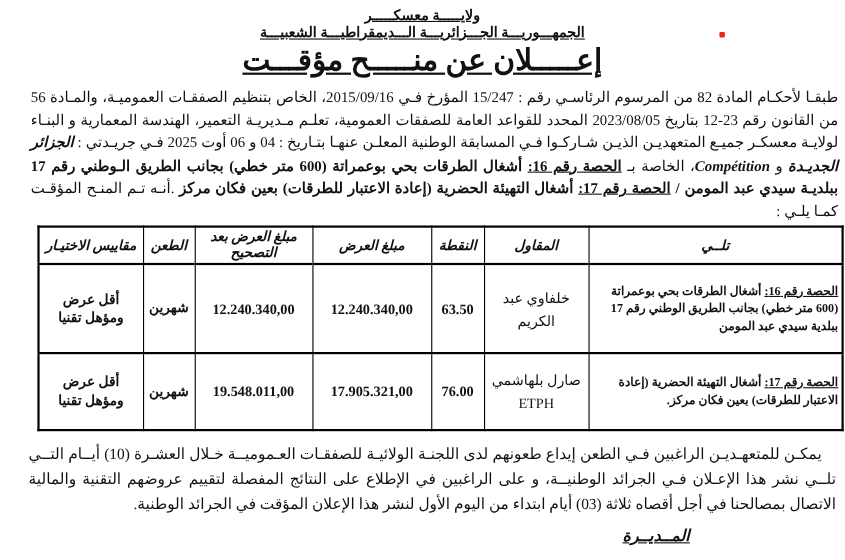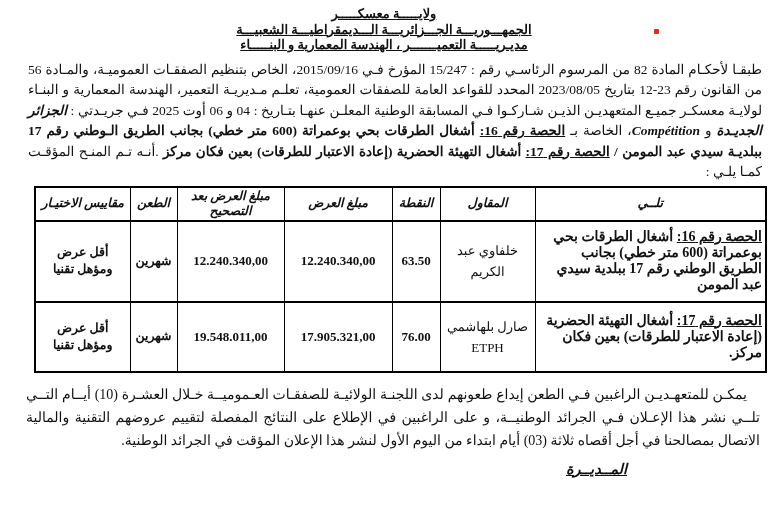--- a/index.html
+++ b/index.html
@@ -66,21 +66,21 @@
     font-size:12.5px;
     line-height:15px;
     text-align:center;
     height:34px;
     border-bottom:2px solid #000;
   }
   table.award tbody tr { border-top:2px solid #000; }
   td.lot {
     text-align:right;
     font-weight:bold;
-    font-size:14px;
+    font-size:11px;
     line-height:16px;
     vertical-align:top;
     padding:3px 6px 2px 4px;
   }
   td.contractor {
     text-align:center;
     font-weight:normal;
     font-size:13px;
     line-height:21px;
   }
@@ -125,21 +125,21 @@
 </head>
 <body>
 
 <div class="page">
 
   <div class="red-dot" style="background: rgb(238, 34, 34);"></div>
 
   <div class="doc-header">
     <div class="hline">ولايـــــة معسكـــــر</div>
     <div class="hline">الجمهـــوريـــة الجـــزائريـــة الـــديمقراطيـــة الشعبيـــة</div>
-    <div class="hline">مديـريـــــة التعميـــــــر ، الهندسة المعمارية و البنـــــاء</div>
+    <div class="doc-title">إعـــــلان عن منـــــح مؤقـــت</div>
   </div>
 
   <p class="intro"><span>طبقـا لأحكـام المادة 82 من المرسوم الرئاسـي رقم : 15/247 المؤرخ فـي 2015/09/16، الخاص بتنظيم الصفقـات العموميـة، والمـادة 56 من القانون رقم 23-12 بتاريخ 2023/08/05 المحدد للقواعد العامة للصفقات العمومية،  تعلـم مـديريـة التعمير، الهندسة المعمارية و البنـاء لولايـة معسكـر جميـع المتعهديـن الذيـن شـاركـوا فـي المسابقة الوطنية المعلـن عنهـا بتـاريخ :  04 و 06 أوت 2025  فـي جريـدتي : </span><span class="bi">الجزائر الجديـدة</span><span> و </span><span class="bi">Compétition</span><span>، الخاصة بـ  </span><span class="bu">الحصة رقم 16:</span><span class="b"> أشغال الطرقات بحي بوعمراتة (600 متر خطي) بجانب الطريق الـوطني رقم 17 ببلديـة سيدي عبد المومن / </span><span class="bu">الحصة رقم 17:</span><span class="b"> أشغال التهيئة الحضرية (إعادة الاعتبار للطرقات) بعين فكان مركز</span><span> .أنـه تـم المنـح المؤقـت كمـا يلـي :</span></p>
 
   <table class="award">
     <colgroup>
       <col style="width:231px">
         <col style="width:95px">
         <col style="width:48px">
       <col style="width:108px">

